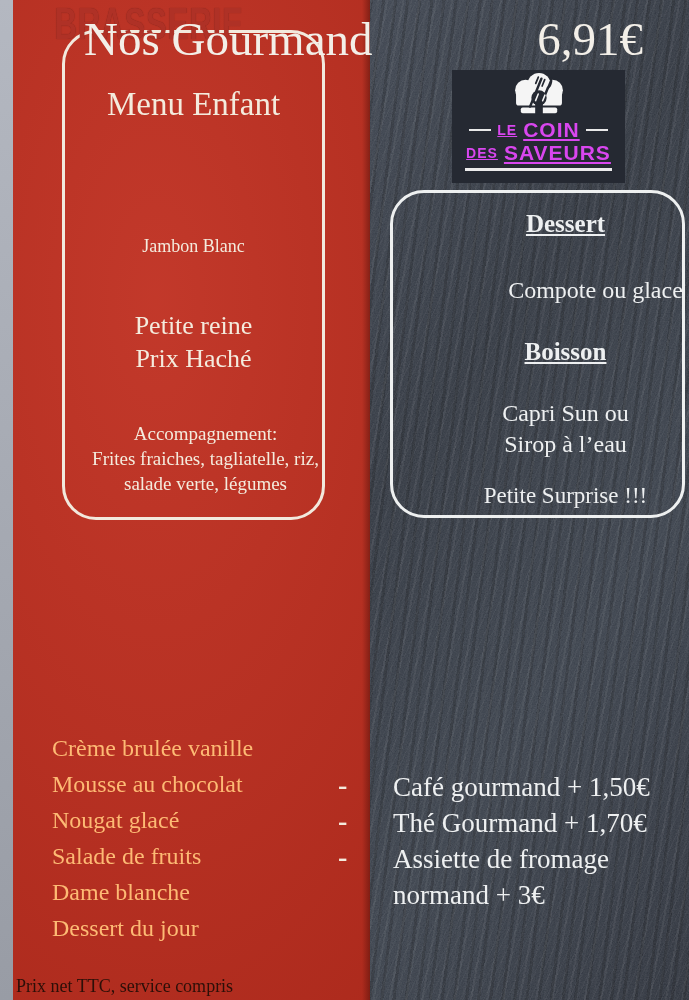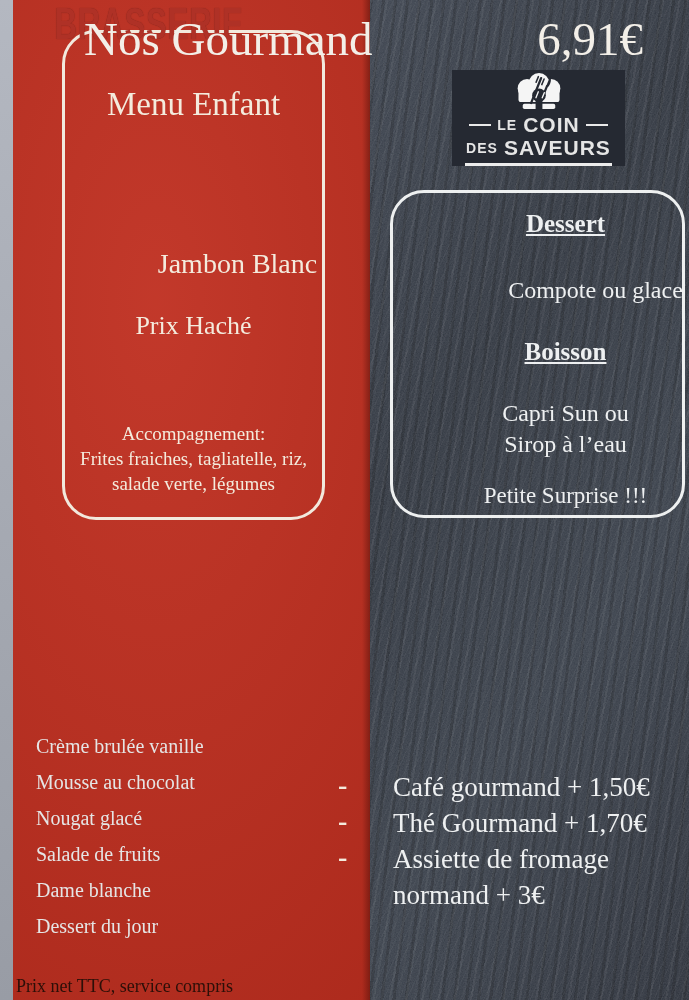--- a/index.html
+++ b/index.html
@@ -30,52 +30,52 @@
   #child-card{left:62px;top:30px;width:263px;height:490px;}
   #extras-card{left:390px;top:190px;width:295px;height:328px;border-color:#eef0f0;}
   #banner{left:25px;top:552px;width:660px;height:146px;border:3px solid #f3efe8;border-radius:26px;box-sizing:border-box;}
   
   .abs{position:absolute;}
   .cream{color:#f4ebdd;}
   .white{color:#eef0f1;margin-left:28px;}
   .ctr{width:100%;text-align:center;left:0;}
   
   .cm-title{top:50px;font-size:33px;line-height:43px;}
-  .cm-main{top:215px;font-size:28px;margin-left:44px;}
+  .cm-main{top:203px;font-size:18px;}
   .cm-dishes{top:276px;font-size:26px;line-height:33px;}
-  .cm-sides{top:388px;font-size:19px;line-height:25px;}
+  .cm-sides{top:388px;font-size:19px;line-height:25px;padding-left:12px;}
   
   #brand-name{left:390px;top:20px;width:298px;text-align:center;
     font-family:"Liberation Sans","DejaVu Sans",sans-serif;
     font-weight:800;font-size:40px;letter-spacing:1px;color:#af3126;
     transform:scale(0.78,1.12);transform-origin:50% 20%;
     text-shadow:0 0 1px rgba(0,0,0,0.35);}
-  #brand-badge{position:absolute;left:452px;top:70px;width:173px;height:96px;
+  #brand-badge{position:absolute;left:452px;top:70px;width:173px;height:113px;
     background:#252932;display:flex;flex-direction:column;align-items:center;
-    font-family:"Liberation Sans","DejaVu Sans",sans-serif;color:#e5e5e5;}
+    font-family:"Liberation Sans","DejaVu Sans",sans-serif;color:#d946ef;text-decoration:underline;}
   .badge-row{display:flex;align-items:center;gap:6px;line-height:1;margin-top:2px;}
   .badge-small{font-size:14px;font-weight:700;letter-spacing:1px;}
   .badge-big{font-size:21px;font-weight:800;letter-spacing:1px;}
   .badge-dash{width:22px;height:2px;background:#e9e9e9;}
   .badge-rule{width:147px;height:3px;background:#ececec;margin-top:5px;}
   
   .x-head{font-size:25px;font-weight:bold;text-decoration:underline;}
   .x-body{font-size:24px;}
   #x-dessert{top:210px;}
   #x-compote{top:277px;}
   #x-boisson{top:338px;}
   #x-drinks{top:398px;line-height:31px;}
   #x-surprise{top:483px;font-size:23px;}
   
   #banner-inner{position:absolute;left:0;top:0;width:100%;height:100%;
     display:flex;justify-content:space-between;align-items:flex-start;
     padding:14px 46px 0 84px;box-sizing:border-box;}
   .banner-text{font-size:47px;color:#f3efe8;line-height:1.1;}
   
-  .d-item{left:36px;font-size:20px;color:#e5e5e5;}
+  .d-item{left:52px;font-size:24px;color:#fdba74;}
   .d-dash{left:338px;font-size:28px;color:#f4ebdd;font-weight:bold;}
   #d-extras{left:393px;top:769px;width:300px;font-size:27px;line-height:36px;color:#eef0f1;}
   
   #footer-note{left:16px;top:976px;font-size:18px;color:#2c0f08;}
 </style>
 </head>
 <body>
 
 <div id="poster">
 
@@ -91,20 +91,21 @@
     </svg>
   </div>
   <div class="seam"></div>
 
   <div class="card" id="child-card">
     <div class="abs ctr cream cm-title">
       <div>Menu Enfant</div>
     </div>
     <div class="abs ctr cream cm-main">Jambon Blanc</div>
     <div class="abs ctr cream cm-dishes">
+      <div>Petite reine</div>
       <div>Prix Haché</div>
     </div>
     <div class="abs ctr cream cm-sides">
       <div>Accompagnement:</div>
       <div>Frites fraiches, tagliatelle, riz,</div>
       <div>salade verte, légumes</div>
     </div>
   </div>
 
   <div id="brand-name">BRASSERIE</div>

